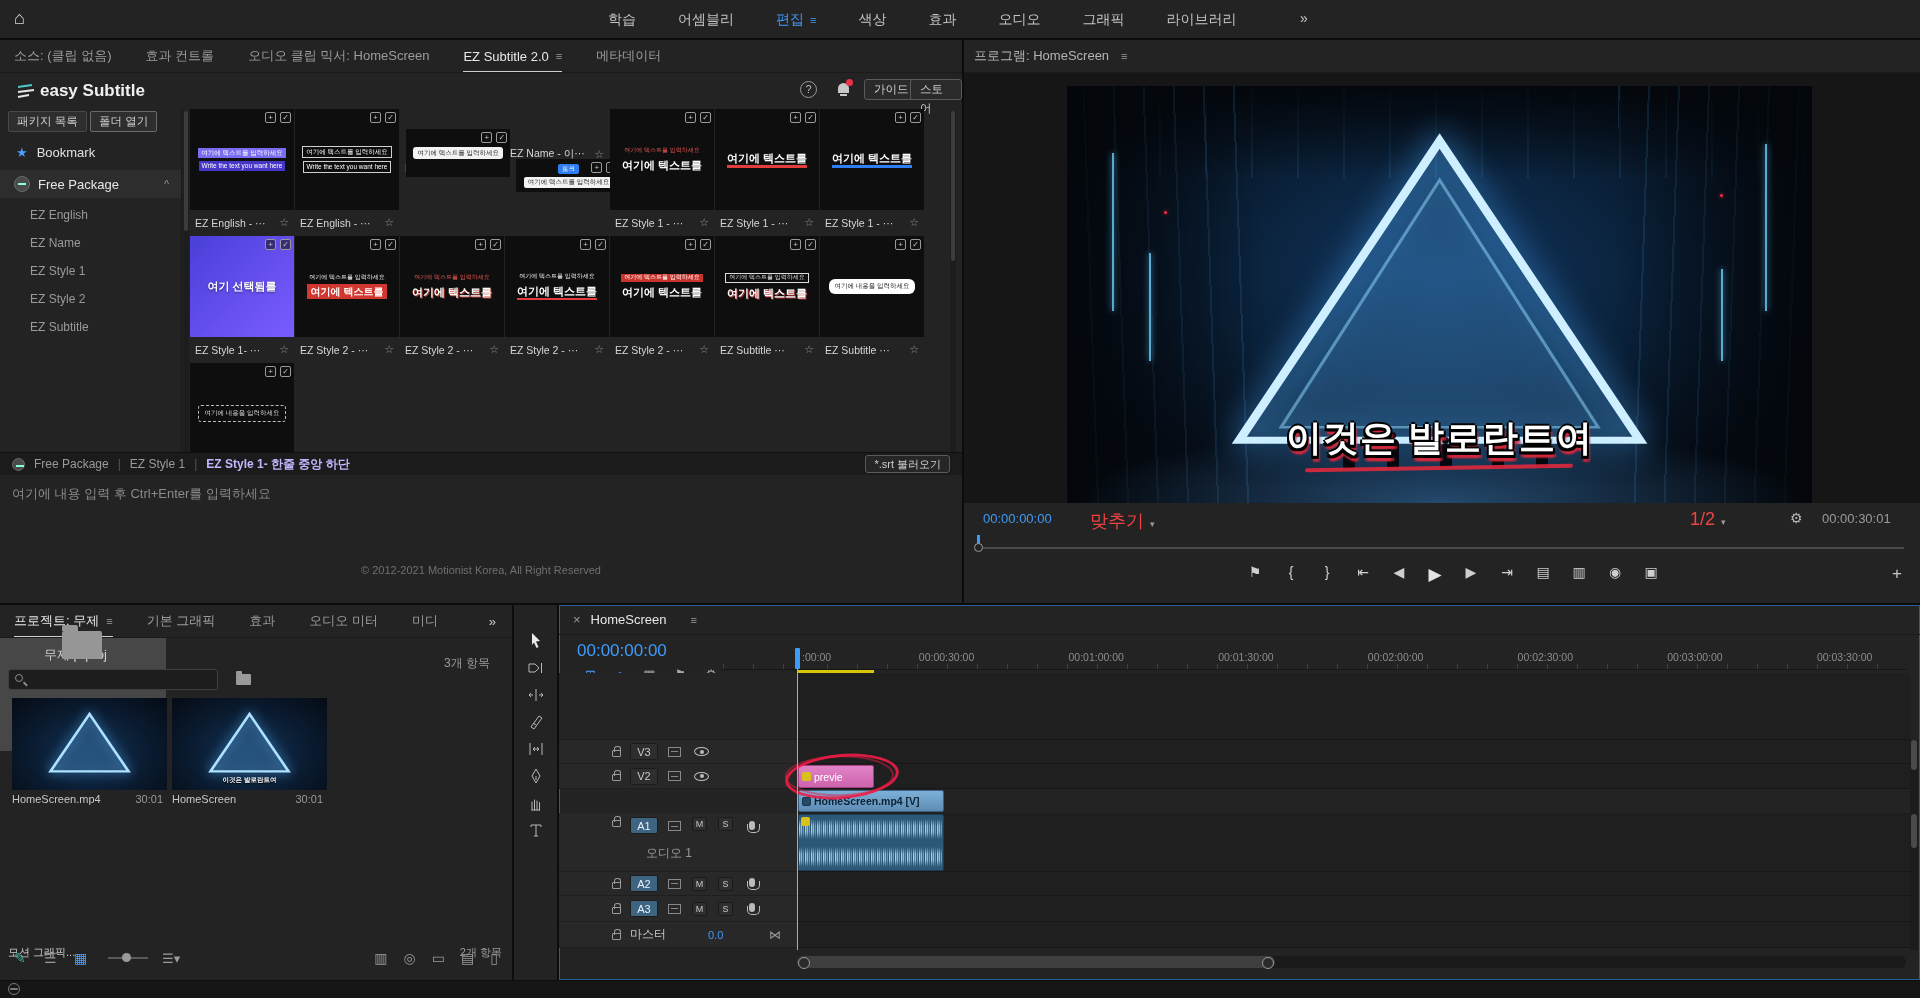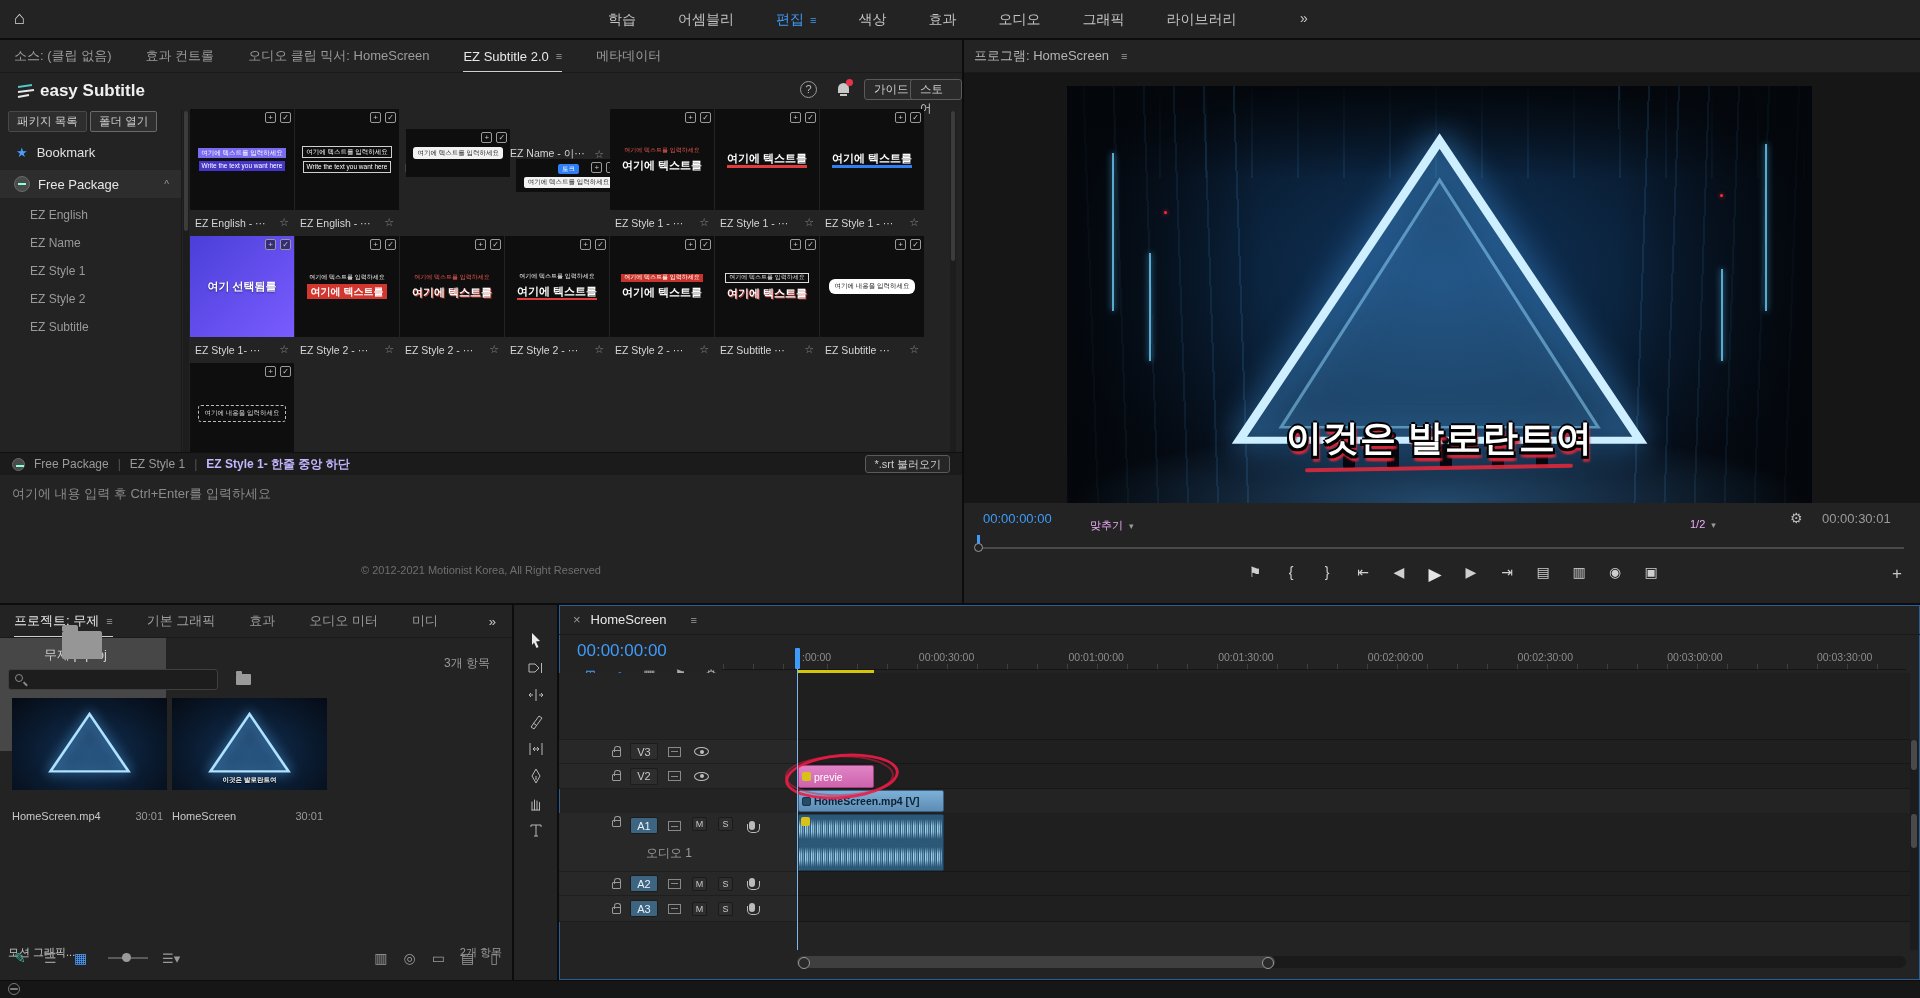--- a/index.html
+++ b/index.html
@@ -117,21 +117,21 @@
   .n1{left:6%;top:16%;height:38%}.n2{left:11%;top:40%;height:26%}.n3{right:6%;top:14%;height:40%}.n4{right:12%;top:44%;height:22%}
   .v-red{position:absolute;width:3px;height:3px;background:#ff2a3c;border-radius:50%;box-shadow:0 0 4px #ff2a3c}
   .r1{left:13%;top:30%}.r2{right:12%;top:26%}
   .v-fig{position:absolute;bottom:8.5%;width:12px;height:26px;background:#04080e;border-radius:5px 5px 2px 2px}
   .v-fig::before{content:"";position:absolute;left:2px;top:-7px;width:7px;height:7px;background:#04080e;border-radius:50%}
   .f1{left:37%}.f2{left:43%;height:29px}.f3{left:50%;height:24px}.f4{left:57%;height:28px}.f5{left:63%}
   #v-subtitle{position:absolute;left:0;right:0;bottom:9.5%;text-align:center;font-size:36px;font-weight:900;color:#fff;letter-spacing:1px;text-shadow:-2px 0 0 #000,2px 0 0 #000,0 -2px 0 #000,0 3px 0 #000,-2px 3px 0 #000,2px 3px 0 #000,0 6px 2px rgba(215,40,60,.95),3px 6px 2px rgba(215,40,60,.85)}
   #v-subtitle::after{content:"";position:absolute;left:32%;right:32%;bottom:-7px;height:4px;background:rgba(222,40,60,.9);transform:rotate(-1deg);border-radius:2px}
   #pm-controls{position:absolute;left:0;right:0;top:467px;height:26px}
   #pm-tc{position:absolute;left:19px;top:4px;font-size:13px;color:#3f9bfa}
-  .dd{position:absolute;top:11px;font-size:11px;color:#f0abfc}
+  .dd{position:absolute;top:2px;font-size:18px;color:#ef4444}
   .dd::after{content:"▾";font-size:9px;color:#9a9a9a;margin-left:6px}
   #pm-fit{left:126px}
   #pm-zoom{left:726px;width:70px}
   #pm-wrench{position:absolute;left:826px;top:3px;font-size:14px;color:#b8b8b8}
   #pm-wrench::before{content:"⚙"}
   #pm-dur{position:absolute;left:858px;top:4px;font-size:13px;color:#9a9a9a}
   #pm-scrub{position:absolute;left:0;right:0;top:495px;height:22px}
   #pm-scrub .track{position:absolute;left:14px;right:16px;top:12px;height:2px;background:#4a4a4a}
   #pm-scrub .caret{position:absolute;left:13px;top:0;width:3px;height:11px;background:#3f9bfa}
   #pm-scrub .knob{position:absolute;left:10px;top:8px;width:9px;height:9px;border:1px solid #9a9a9a;border-radius:50%;background:#222}
@@ -148,21 +148,21 @@
   .mag{position:absolute;left:15px;top:69px;width:8px;height:8px;border:1.5px solid #8a8a8a;border-radius:50%}
   .mag::after{content:"";position:absolute;left:7px;top:8px;width:5px;height:1.5px;background:#8a8a8a;transform:rotate(45deg)}
   .folder-ic{position:absolute;width:15px;height:11px;background:#9a9a9a;border-radius:1px}
   .folder-ic::before{content:"";position:absolute;top:-3px;left:0;width:6px;height:3px;background:#9a9a9a;border-radius:1px 1px 0 0}
   #pj-folder-ic{left:236px;top:69px}
   #pj-count{position:absolute;right:22px;top:50px;font-size:12px;color:#9a9a9a}
   .pj-item{position:absolute;top:93px;width:155px}
   .pj-thumb{position:relative;width:155px;height:92px;overflow:hidden;background:radial-gradient(ellipse at 50% 60%,#123357 0%,#0a1b30 55%,#060b14 100%)}
   .mini-tri{position:absolute;left:20%;top:8%;width:60%;height:82%;filter:drop-shadow(0 0 6px rgba(90,180,255,.9))}
   .mini-sub{position:absolute;left:0;right:0;bottom:5px;text-align:center;font-size:6.5px;font-weight:700;color:#fff;text-shadow:0 1px 1px #000}
-  .pj-meta{display:flex;align-items:center;margin-top:20px;font-size:11px}
+  .pj-meta{display:flex;align-items:center;margin-top:3px;font-size:11px}
   .pj-name{flex:1;color:#c8c8c8;white-space:nowrap;overflow:hidden}
   .pj-dur{color:#9a9a9a;padding-right:4px}
   #pj-item3{left:330px;top:93px;width:166px;height:113px;background:#474747}
   #pj-item3 .bigfolder{position:absolute;left:62px;top:26px;width:40px;height:28px;background:#969696;border-radius:2px}
   #pj-item3 .bigfolder::before{content:"";position:absolute;top:-6px;left:0;width:16px;height:6px;background:#969696;border-radius:2px 2px 0 0}
   #pj-item3 .pj-meta{position:absolute;left:8px;bottom:20px;right:6px;margin:0;gap:10px}
   #pj-toolbar{position:absolute;left:0;right:0;top:338px;height:30px;display:flex;align-items:center;padding:0 14px;gap:0;font-size:14px}
   .pt-btn{width:30px;color:#9a9a9a;text-align:left}
   .pt-btn.teal{color:#3fae9e}
   .pt-btn.blue{color:#4a9eff}
@@ -879,20 +879,29 @@
     <div class="thead">
       <span class="lock"></span>
       <span class="tname hl">A3</span>
       <span class="patch"></span>
       <span class="msbtn">M</span>
       <span class="msbtn">S</span>
       <span class="mic"></span>
     </div>
     <div class="tlane"></div>
   </div>
+  <div class="trow" style="top:317px;height:26px">
+    <div class="thead">
+      <span class="lock"></span>
+      <span id="master-label">마스터</span>
+      <span id="master-val" class="mono">0.0</span>
+      <span id="master-bend">⋈</span>
+    </div>
+    <div class="tlane"></div>
+  </div>
 
   <div id="clip-v2" class="clip">
     <span class="fxbadge y"></span>
     <span>previe</span>
   </div>
   <div id="clip-v1" class="clip">
     <span class="fxbadge g"></span>
     <span>HomeScreen.mp4 [V]</span>
   </div>
   <div id="clip-a1" class="clip">

